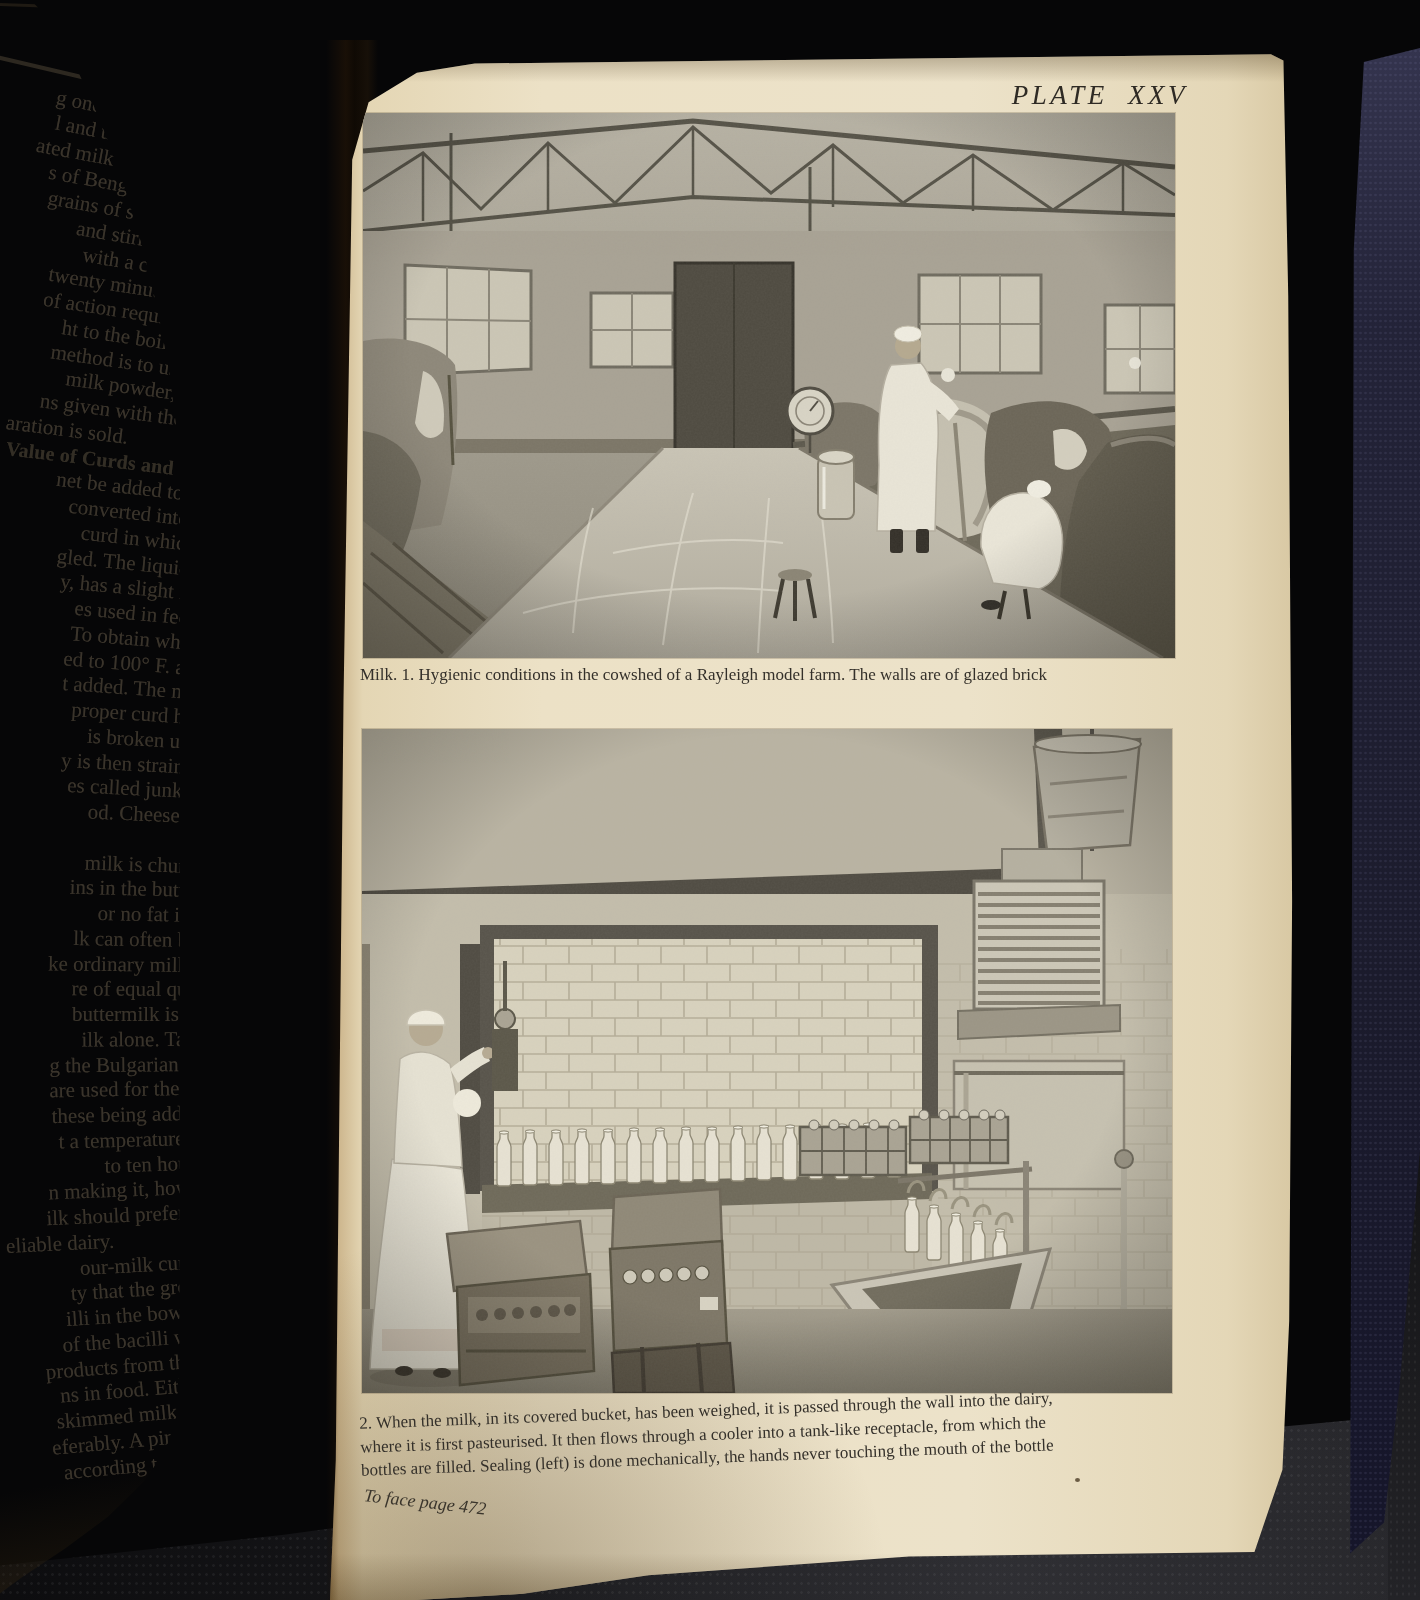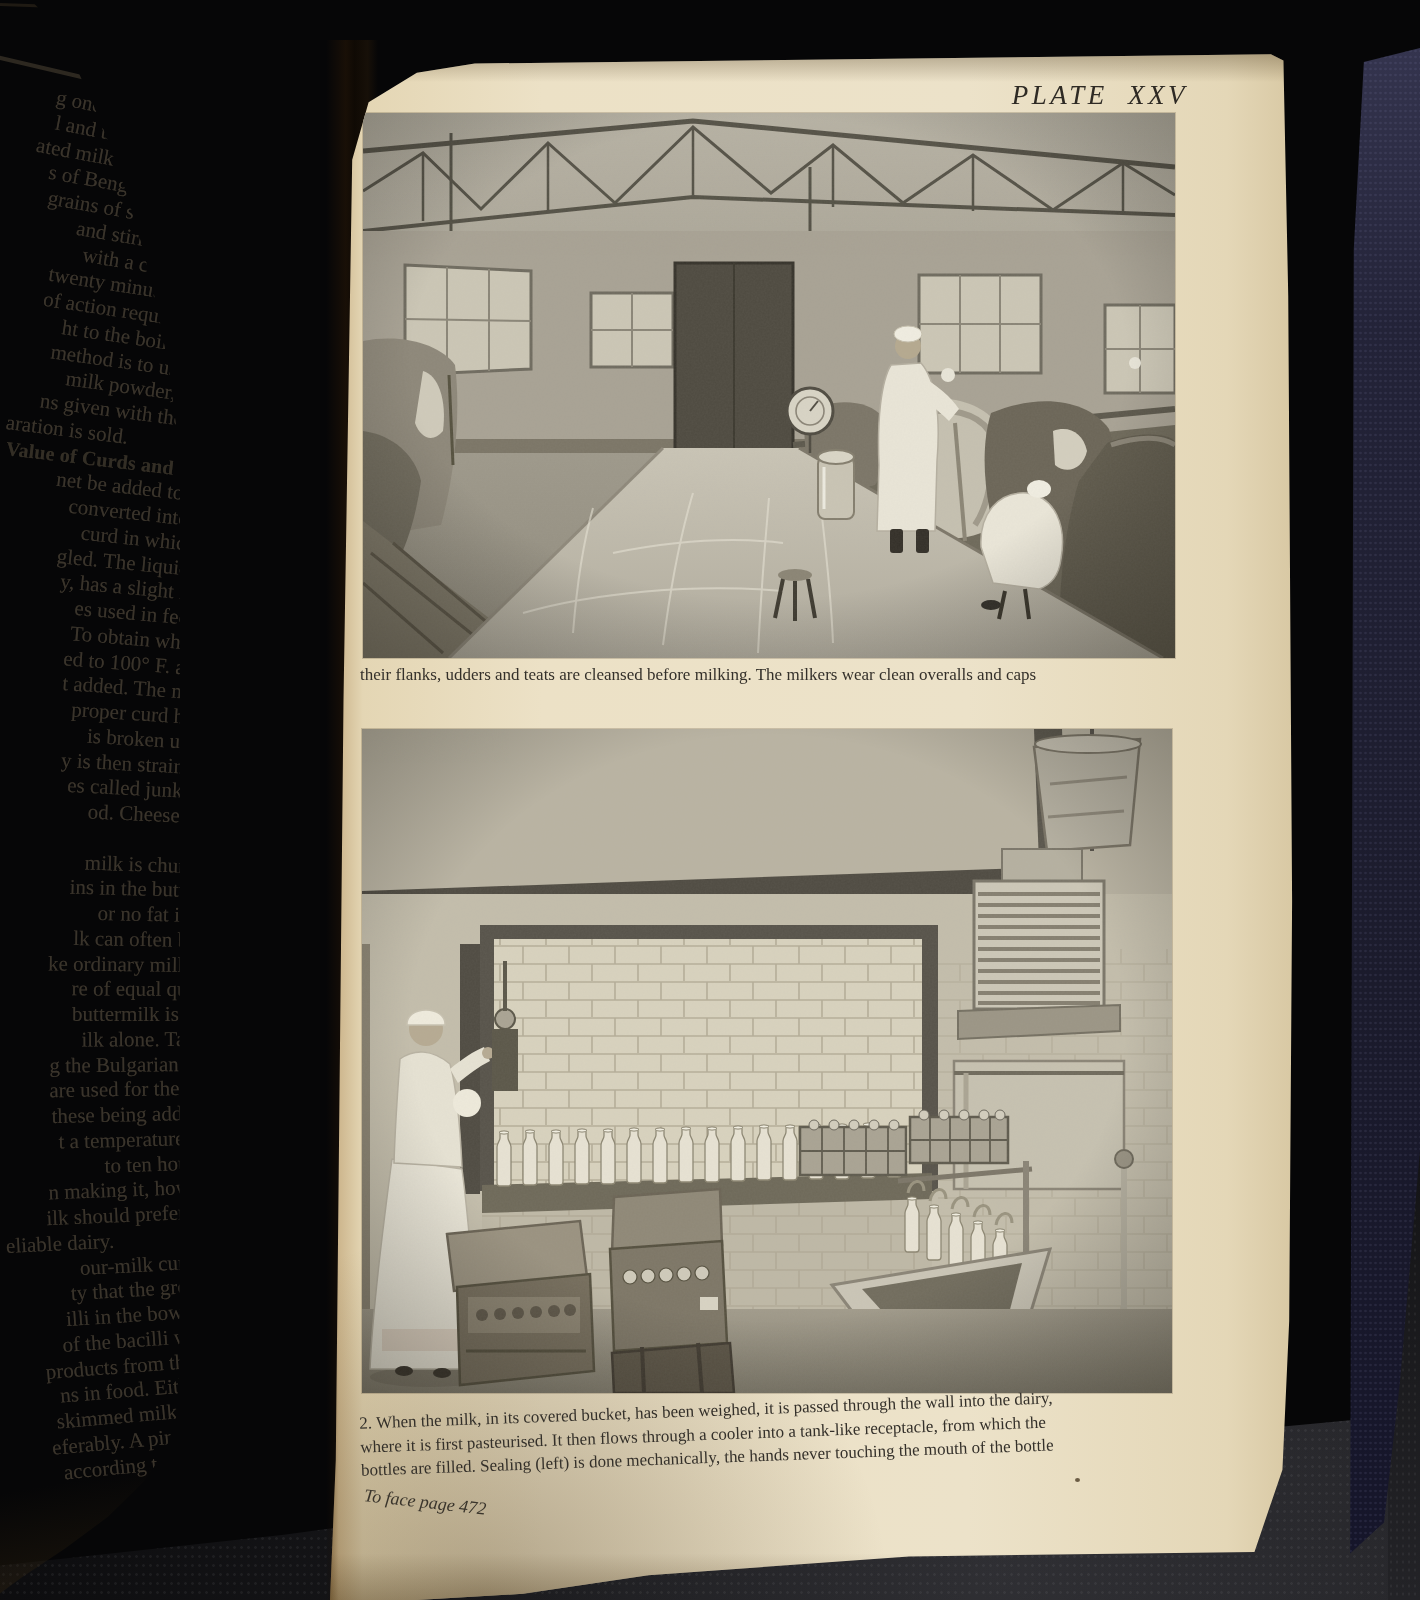--- a/index.html
+++ b/index.html
@@ -286,21 +286,21 @@
         <ellipse cx="676" cy="376" rx="12" ry="9" fill="#f0ede1"></ellipse>
         <ellipse cx="628" cy="492" rx="10" ry="5" fill="#33302a"></ellipse>
         <path d="M642,478 L636,506 M662,476 L666,506" stroke="#3a362c" stroke-width="4"></path>
       </g>
 
       <rect width="812" height="545" filter="url(#grain)" opacity=".16"></rect>
       <rect width="812" height="545" fill="url(#vig)"></rect>
     </svg>
 
     <div class="caption caption1">
-        <div class="cap-line">their flanks, udders and teats are cleansed before milking.  The milkers wear clean overalls and caps</div>
+        <div class="cap-line">Milk.  1. Hygienic conditions in the cowshed of a Rayleigh model farm.  The walls are of glazed brick</div>
       </div>
 
     <svg class="photo photo2" viewBox="0 0 810 664" preserveAspectRatio="none">
       <defs>
         <linearGradient id="pbg2" x1="0" y1="0" x2="0" y2="1">
           <stop offset="0" stop-color="#bdb7a6"></stop>
             <stop offset=".3" stop-color="#b3ad9c"></stop>
             <stop offset="1" stop-color="#9d978a"></stop>
         </linearGradient>
         <linearGradient id="floorg2" x1="0" y1="0" x2="0" y2="1">

